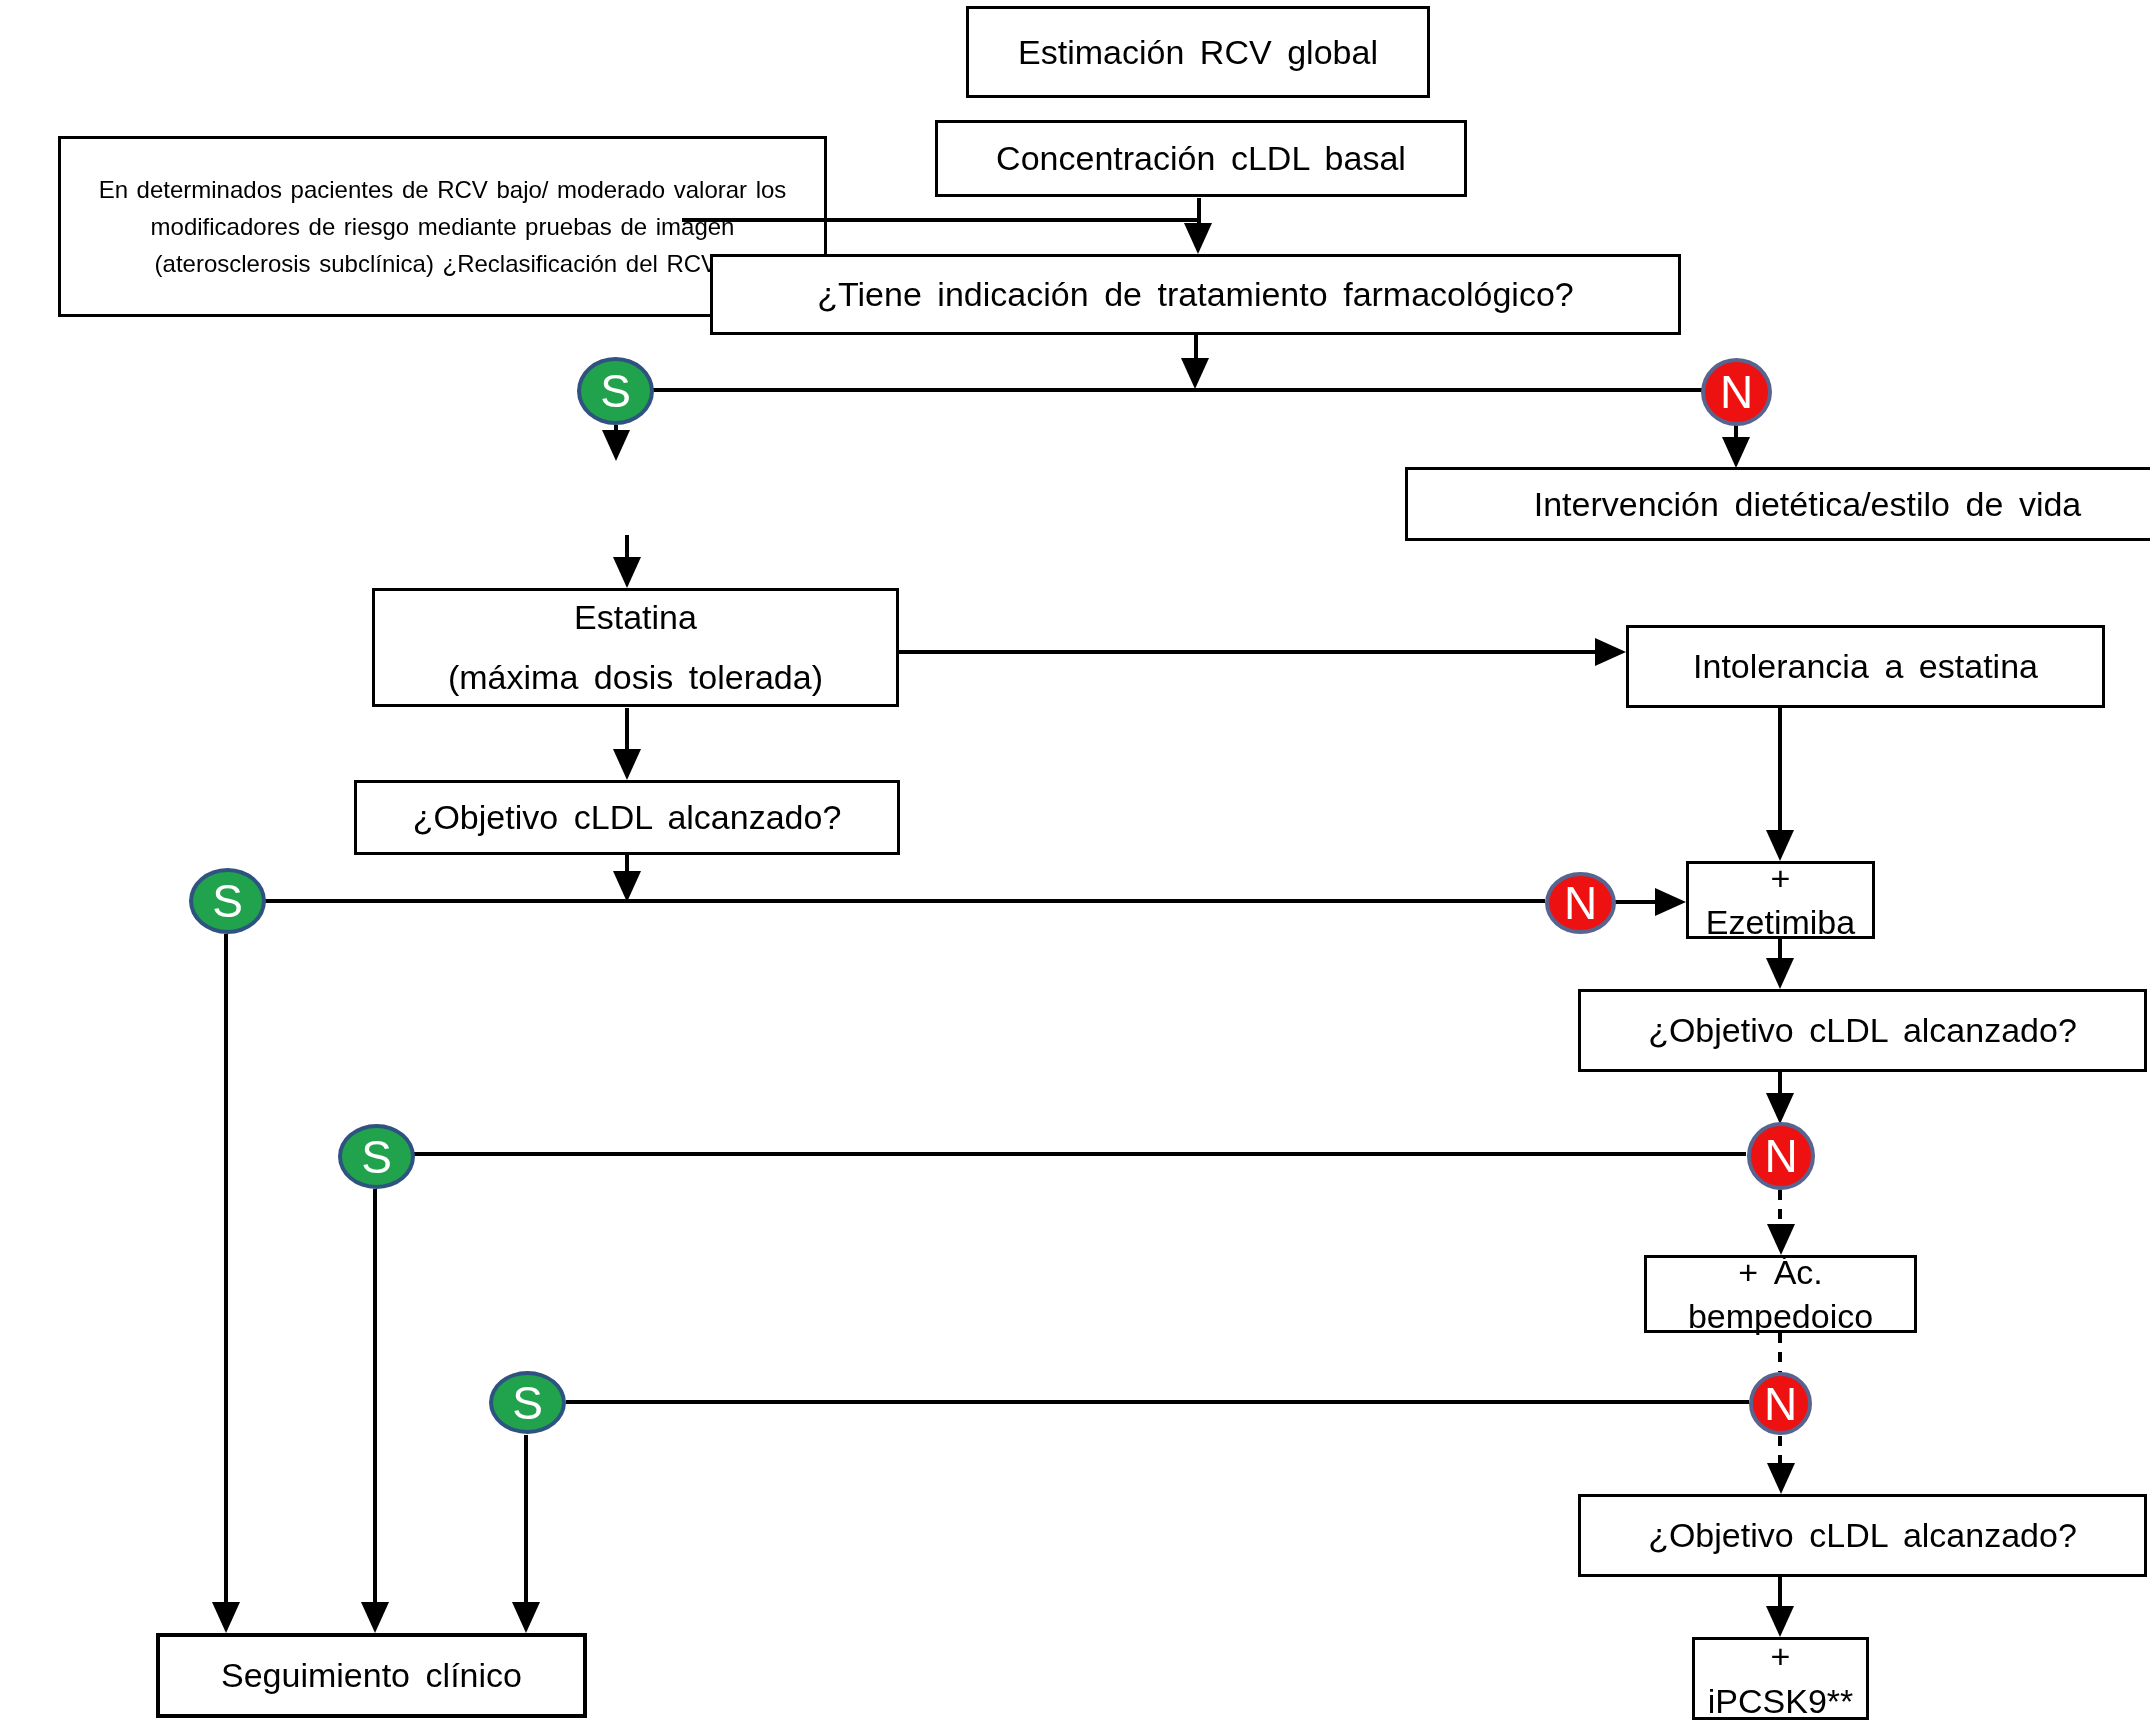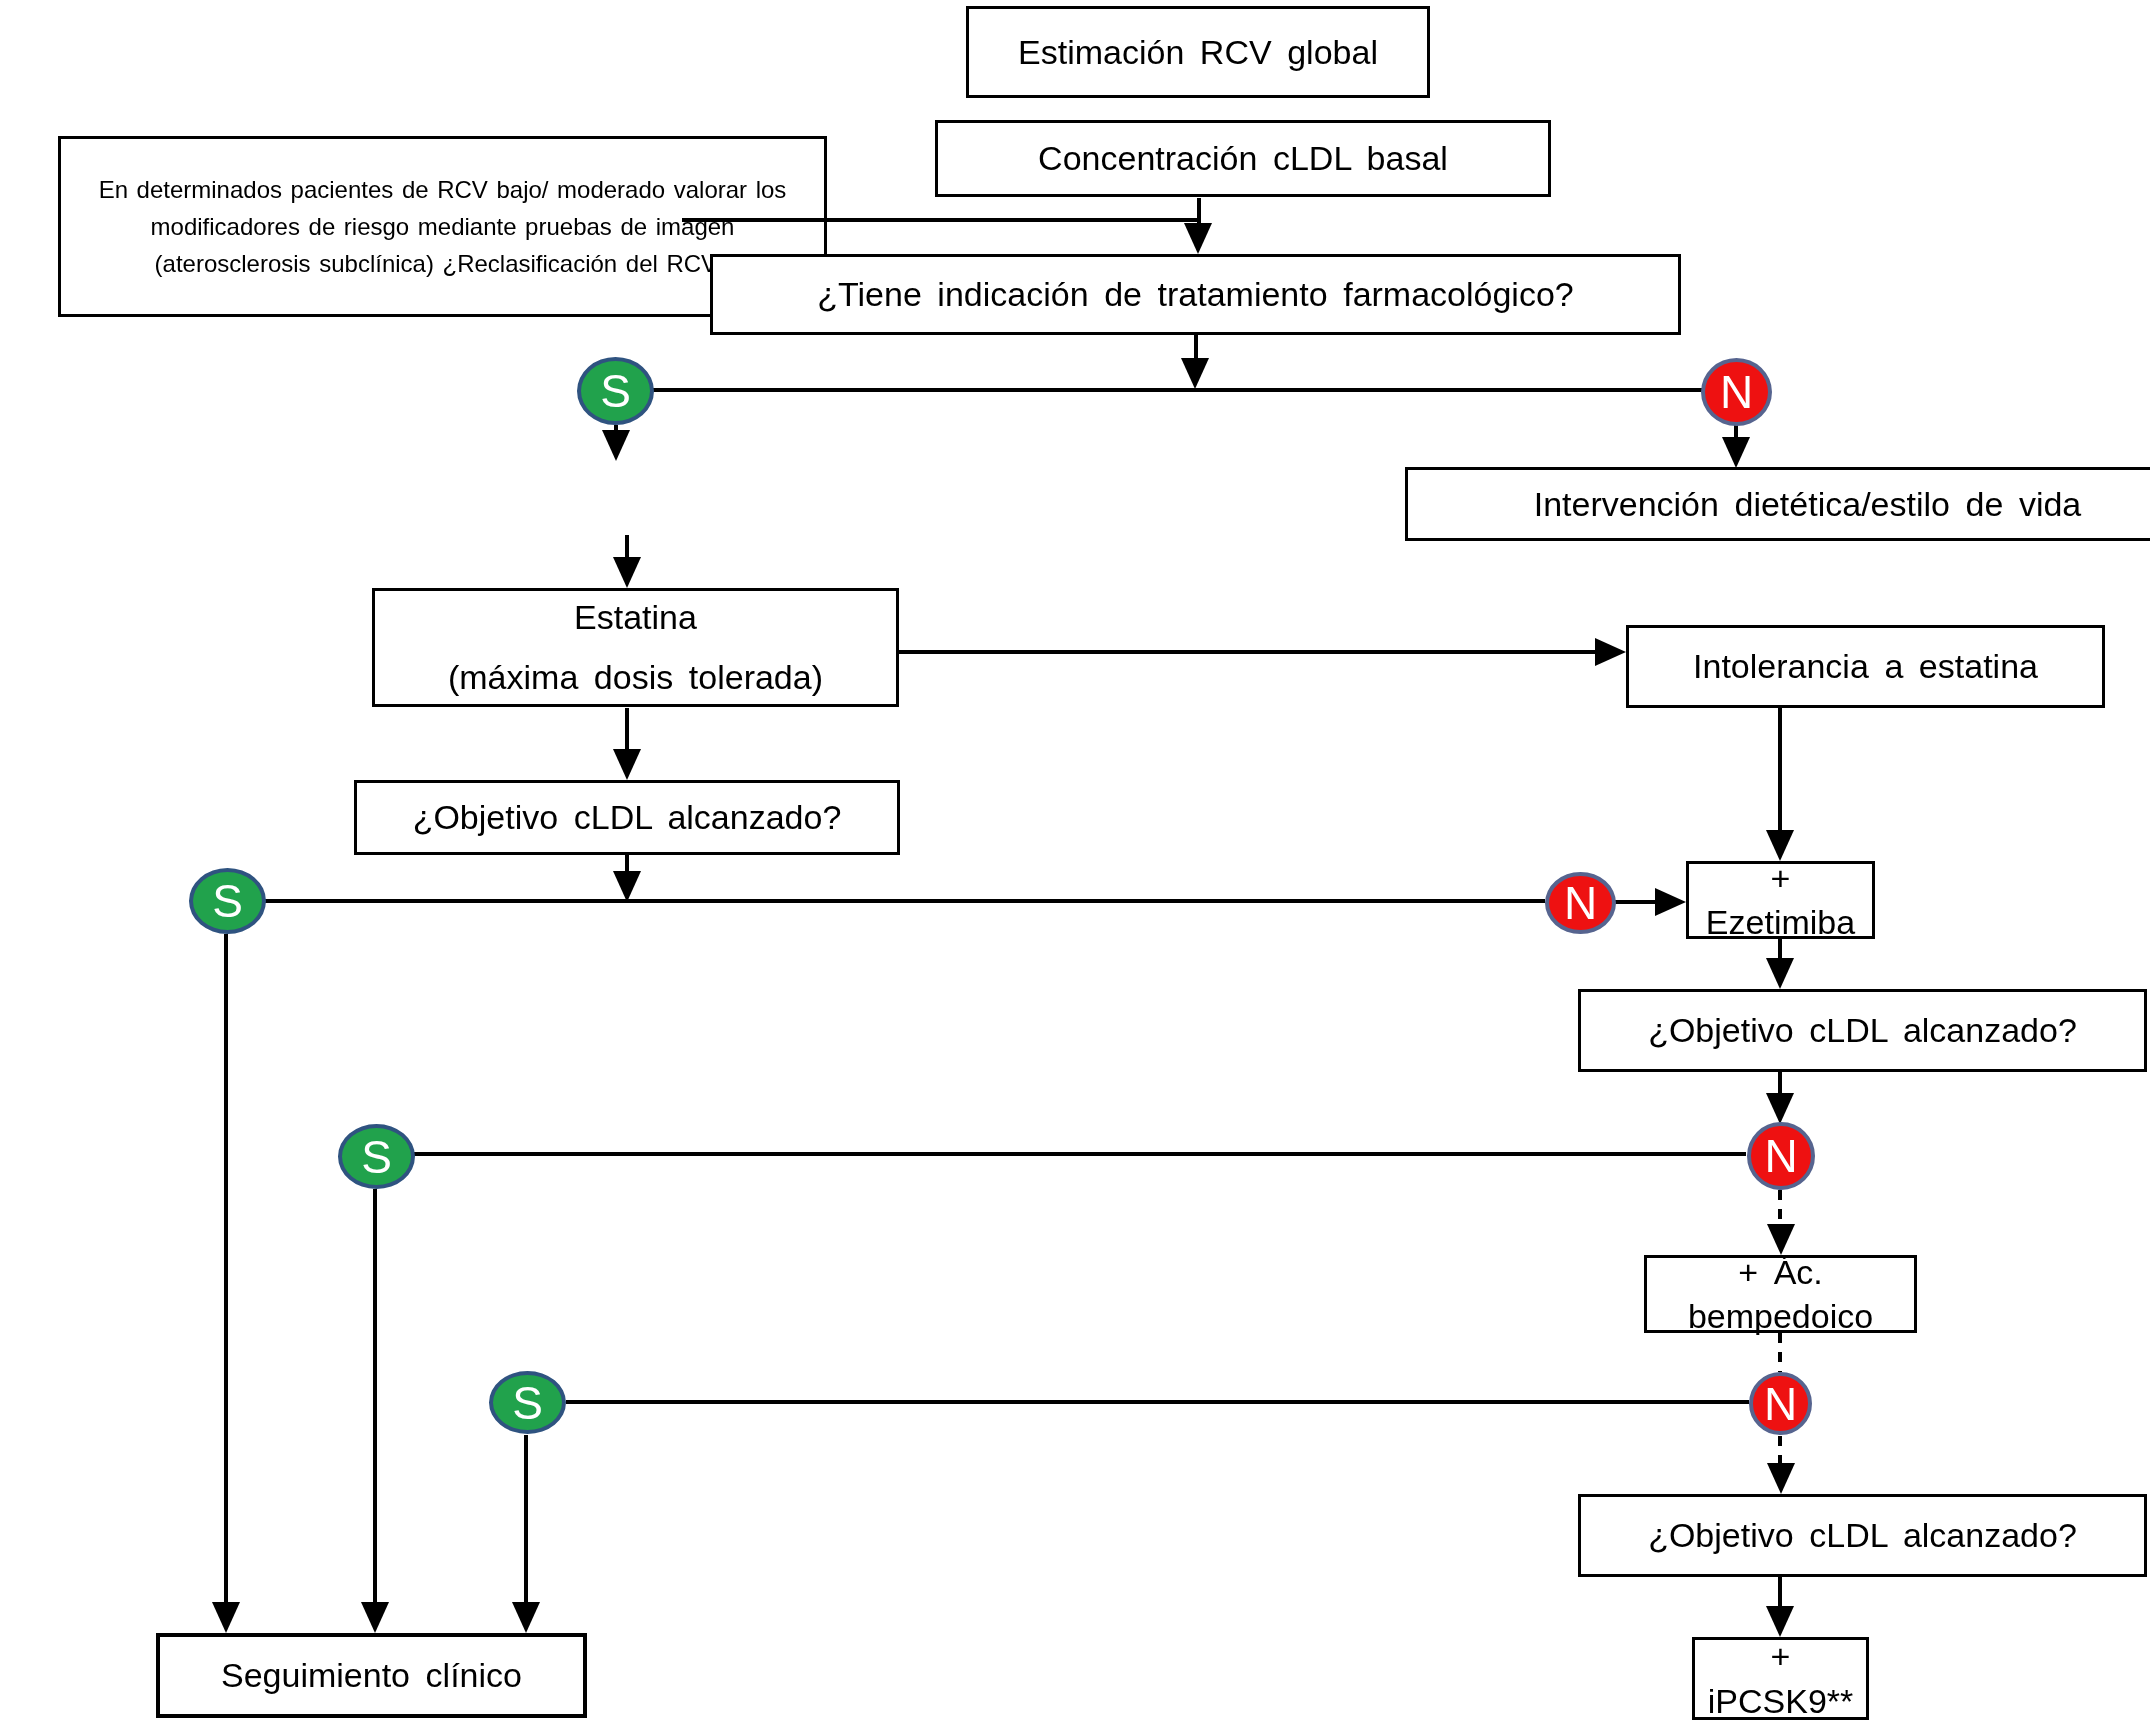--- a/index.html
+++ b/index.html
@@ -62,21 +62,21 @@
     border-left:31px solid var(--line);
   }
 </style>
 </head>
 <body>
 
 <div class="canvas">
 
   <div class="box" style="left:966px;top:5.9px;width:464px;height:92px;">Estimación RCV global</div>
 
-  <div class="box" style="left:935px;top:120px;width:616px;height:77px;">Concentración cLDL basal</div>
+  <div class="box" style="left:935px;top:120px;width:532px;height:77px;">Concentración cLDL basal</div>
 
   <div class="box small-text" style="left:18px;top:136px;width:769px;height:181px;margin-left:40px;">En determinados pacientes de RCV bajo/ moderado valorar los modificadores de riesgo mediante pruebas de imagen (aterosclerosis subclínica) ¿Reclasificación del RCV?</div>
 
   <div class="box" style="left:710px;top:254px;width:971px;height:81px;">¿Tiene indicación de tratamiento farmacológico?</div>
 
 
   <div class="box" style="left:1405px;top:467px;width:805px;height:74px;">Intervención dietética/estilo de vida</div>
 
   <div class="box" style="left:372px;top:588px;width:527px;height:119px;line-height:1.75;">
     <span>Estatina</span>

